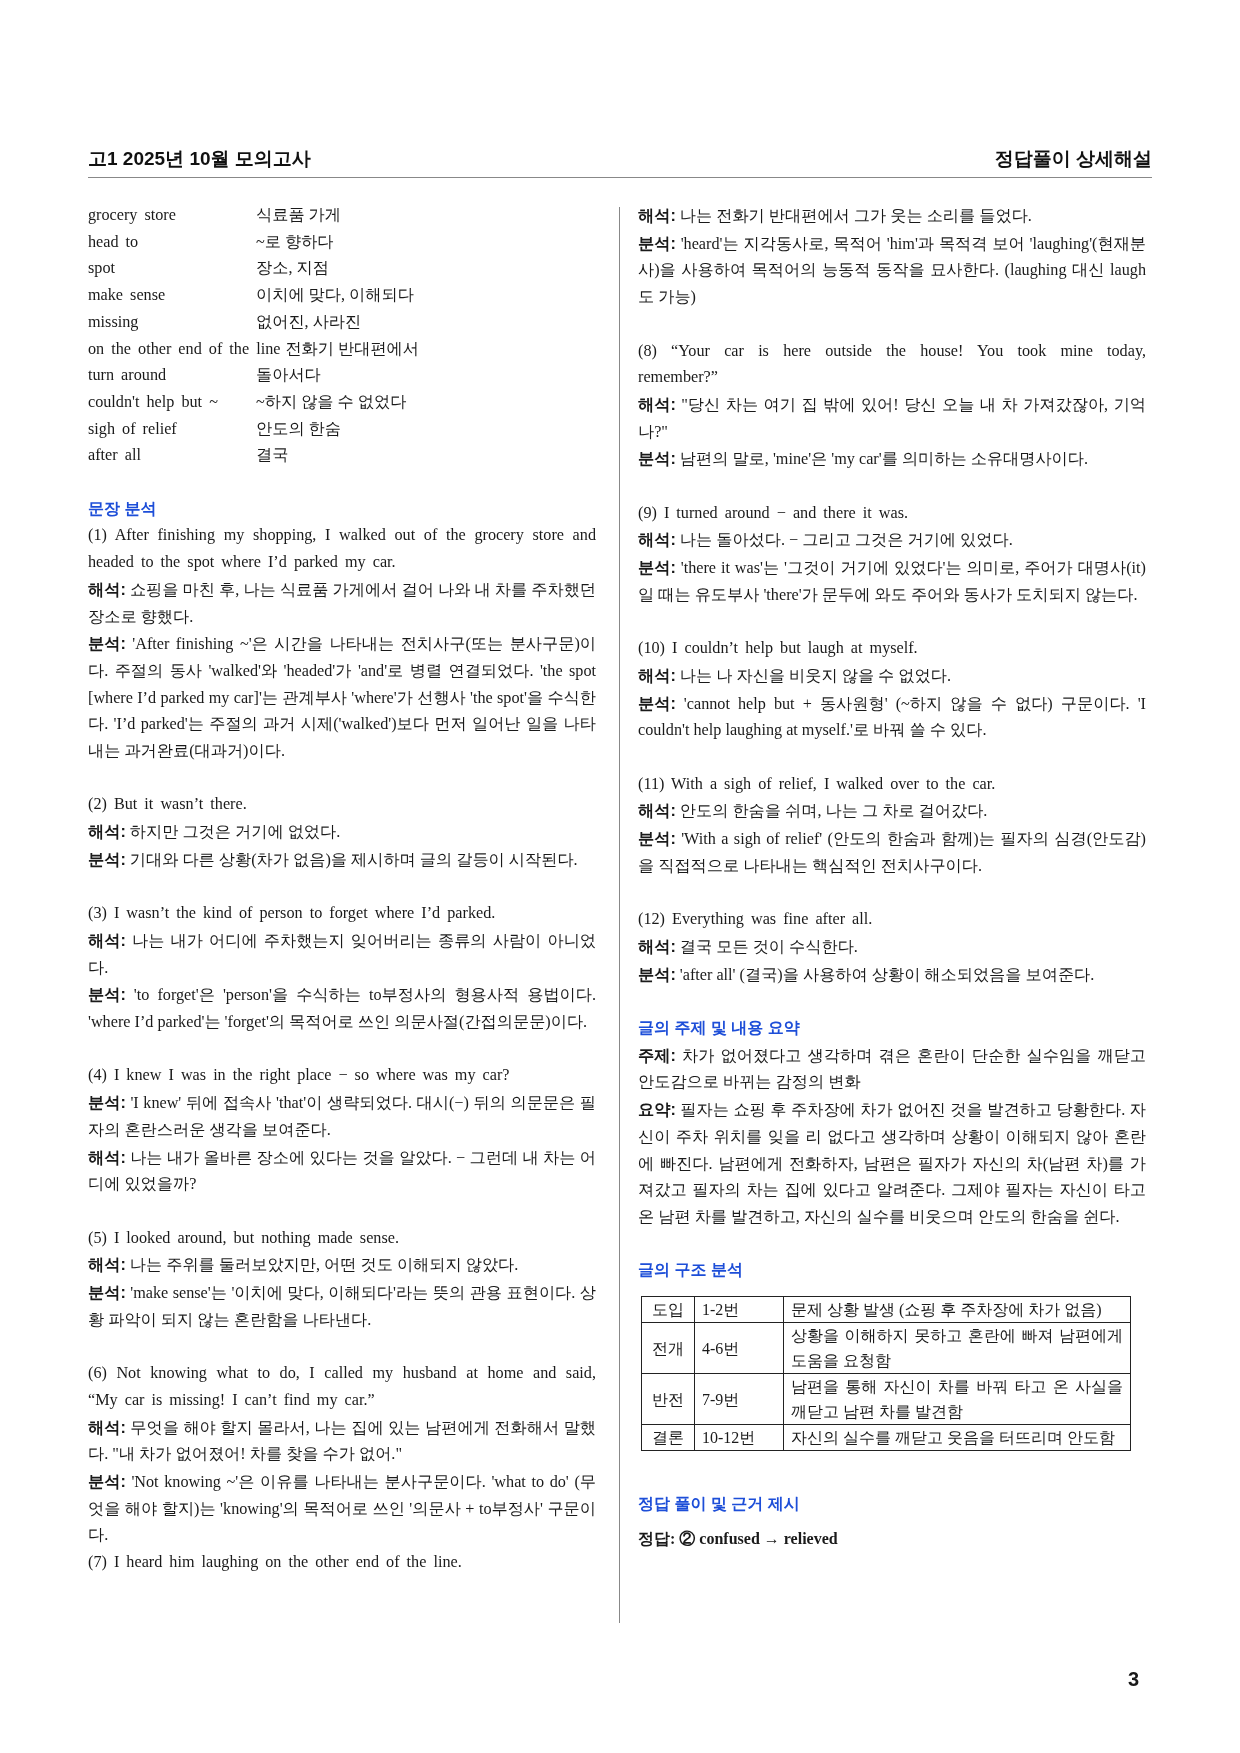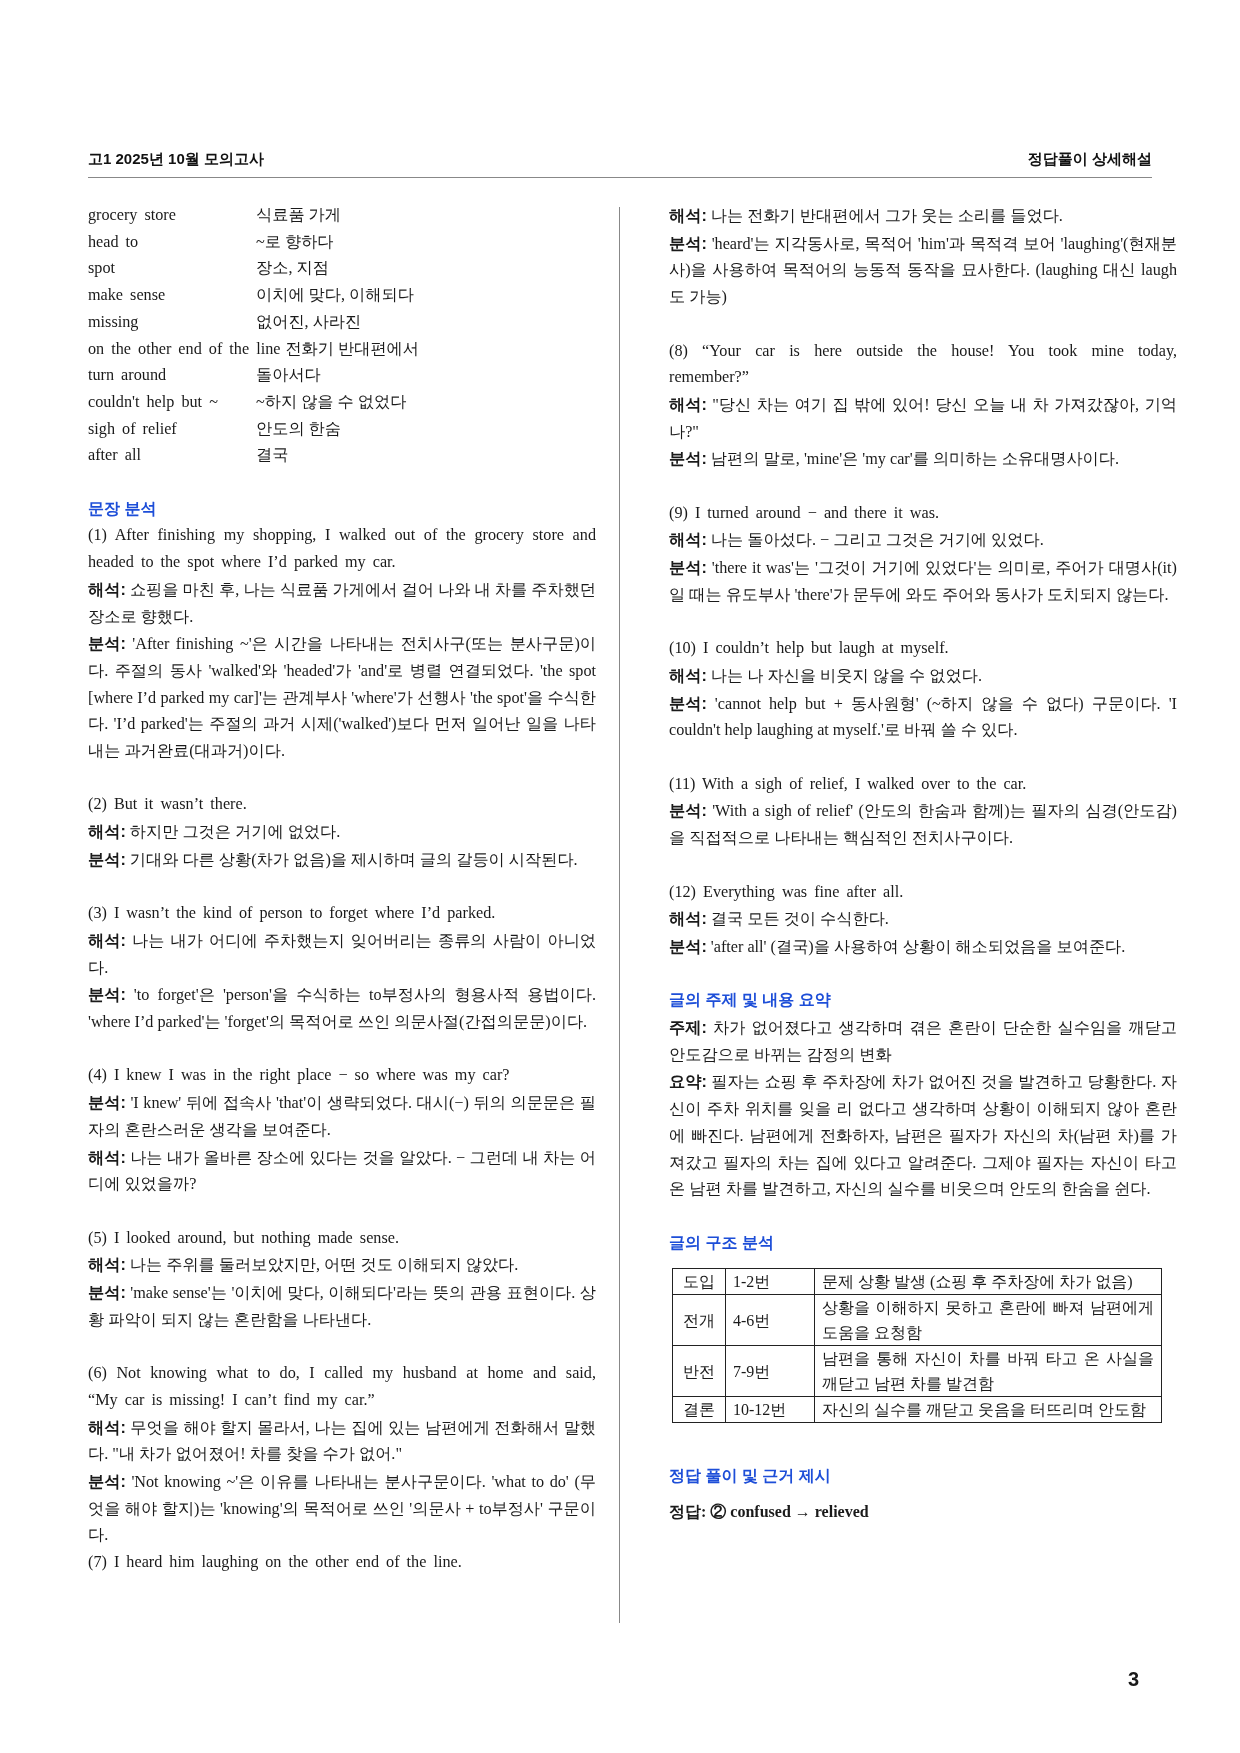--- a/index.html
+++ b/index.html
@@ -5,36 +5,36 @@
     html, body { margin: 0; padding: 0; background: #ffffff; }
     body {
       width: 1240px; height: 1753px; position: relative; overflow: hidden;
       color: #1a1a1a;
       font-family: "Liberation Serif", "DejaVu Serif", serif;
     }
     .header {
       position: absolute; left: 88px; top: 140px; width: 1064px; height: 38px;
       display: flex; justify-content: space-between; align-items: center;
       font-family: "Liberation Sans", "DejaVu Sans", sans-serif;
-      font-weight: bold; font-size: 15px; color: #111;
+      font-weight: bold; font-size: 19px; color: #111;
     }
     .header-rule {
       position: absolute; left: 88px; top: 177px; width: 1064px; height: 0;
       border-top: 1.5px solid #888;
     }
     .col-divider {
       position: absolute; left: 619px; top: 207px; width: 0; height: 1416px;
       border-left: 1px solid #888;
     }
     .col {
       position: absolute; top: 202px; width: 508px;
       font-size: 16.2px; line-height: 26.7px; text-align: justify;
     }
     .col.left { left: 88px; }
-    .col.right { left: 669px; }
+    .col.right { left: 638px; }
     .vocab-row { display: flex; white-space: nowrap; }
     .vocab-en { width: 168px; flex: none; word-spacing: 3px; }
     .vocab-en.wide { width: auto; margin-right: 5px; }
     .vocab-ko { flex: none; }
     .section-title {
       font-family: "Liberation Sans", "DejaVu Sans", sans-serif;
       font-weight: bold; font-size: 16px; color: #1d4ed8;
     }
     .label {
       font-family: "Liberation Sans", "DejaVu Sans", sans-serif;
@@ -189,20 +189,21 @@
 
   <div>
     <p class="p en">(10) I couldn’t help but laugh at myself.</p>
     <p class="p"><span class="label">해석:</span> <span>나는 나 자신을 비웃지 않을 수 없었다.</span></p>
     <p class="p"><span class="label">분석:</span> <span>'cannot help but + 동사원형' (~하지 않을 수 없다) 구문이다. 'I couldn't help laughing at myself.'로 바꿔 쓸 수 있다.</span></p>
   </div>
   <div class="gap"></div>
 
   <div>
     <p class="p en">(11) With a sigh of relief, I walked over to the car.</p>
+    <p class="p"><span class="label">해석:</span> <span>안도의 한숨을 쉬며, 나는 그 차로 걸어갔다.</span></p>
     <p class="p"><span class="label">분석:</span> <span>'With a sigh of relief' (안도의 한숨과 함께)는 필자의 심경(안도감)을 직접적으로 나타내는 핵심적인 전치사구이다.</span></p>
   </div>
   <div class="gap"></div>
 
   <div>
     <p class="p en">(12) Everything was fine after all.</p>
     <p class="p"><span class="label">해석:</span> <span>결국 모든 것이 수식한다.</span></p>
     <p class="p"><span class="label">분석:</span> <span>'after all' (결국)을 사용하여 상황이 해소되었음을 보여준다.</span></p>
   </div>
   <div class="gap"></div>

